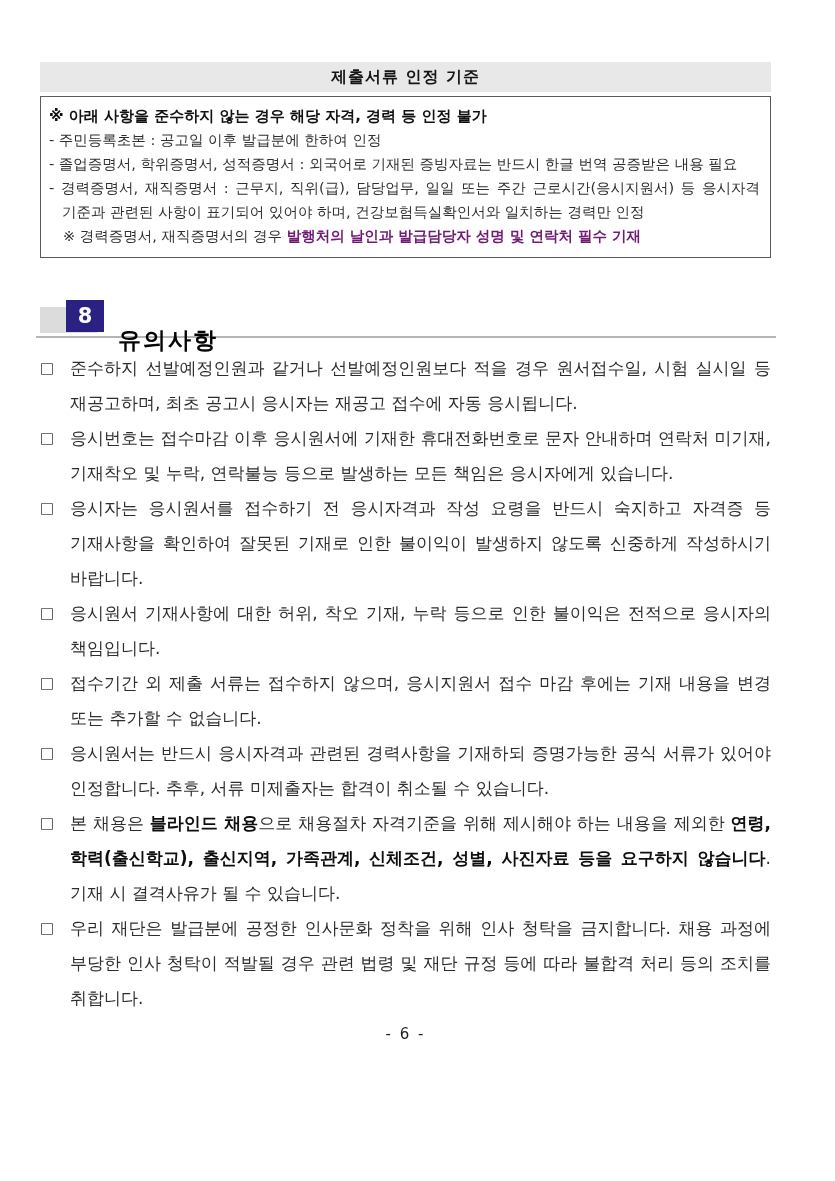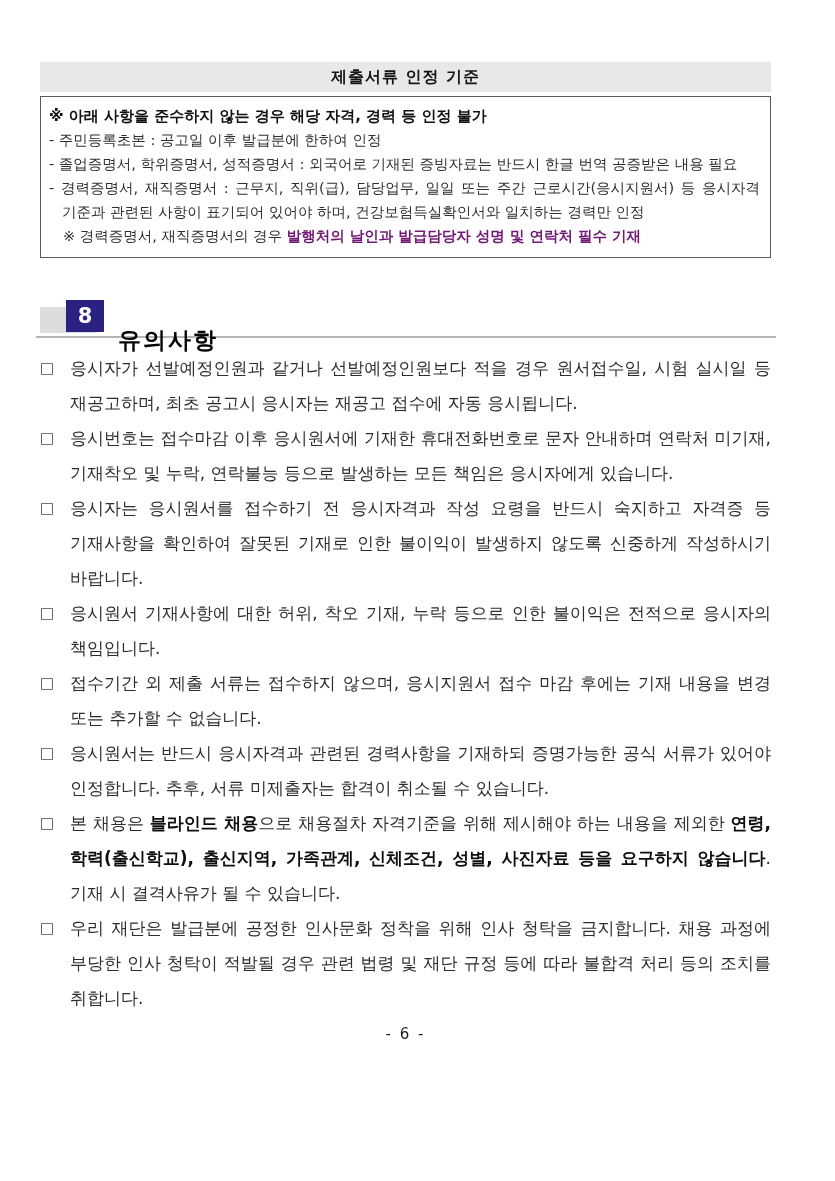--- a/index.html
+++ b/index.html
@@ -132,21 +132,21 @@
   <div class="sec">
     <div class="sec-ghost"></div>
     <div class="sec-num">8</div>
     <div class="sec-title">유의사항</div>
   </div>
 
   <div class="notes">
 
     <div class="note">
       <span class="cb">□</span>
-      <div class="nt">응시자가 선발예정인원과 같거나 선발예정인원보다 적을 경우 원서접수일, 시험 실시일 등 재공고하며, 최초 공고시 응시자는 재공고 접수에 자동 응시됩니다.</div>
+      <div class="nt">준수하지 선발예정인원과 같거나 선발예정인원보다 적을 경우 원서접수일, 시험 실시일 등 재공고하며, 최초 공고시 응시자는 재공고 접수에 자동 응시됩니다.</div>
     </div>
 
     <div class="note">
       <span class="cb">□</span>
       <div class="nt">응시번호는 접수마감 이후 응시원서에 기재한 휴대전화번호로 문자 안내하며 연락처 미기재, 기재착오 및 누락, 연락불능 등으로 발생하는 모든 책임은 응시자에게 있습니다.</div>
     </div>
 
     <div class="note">
       <span class="cb">□</span>
       <div class="nt">응시자는 응시원서를 접수하기 전 응시자격과 작성 요령을 반드시 숙지하고 자격증 등 기재사항을 확인하여 잘못된 기재로 인한 불이익이 발생하지 않도록 신중하게 작성하시기 바랍니다.</div>

